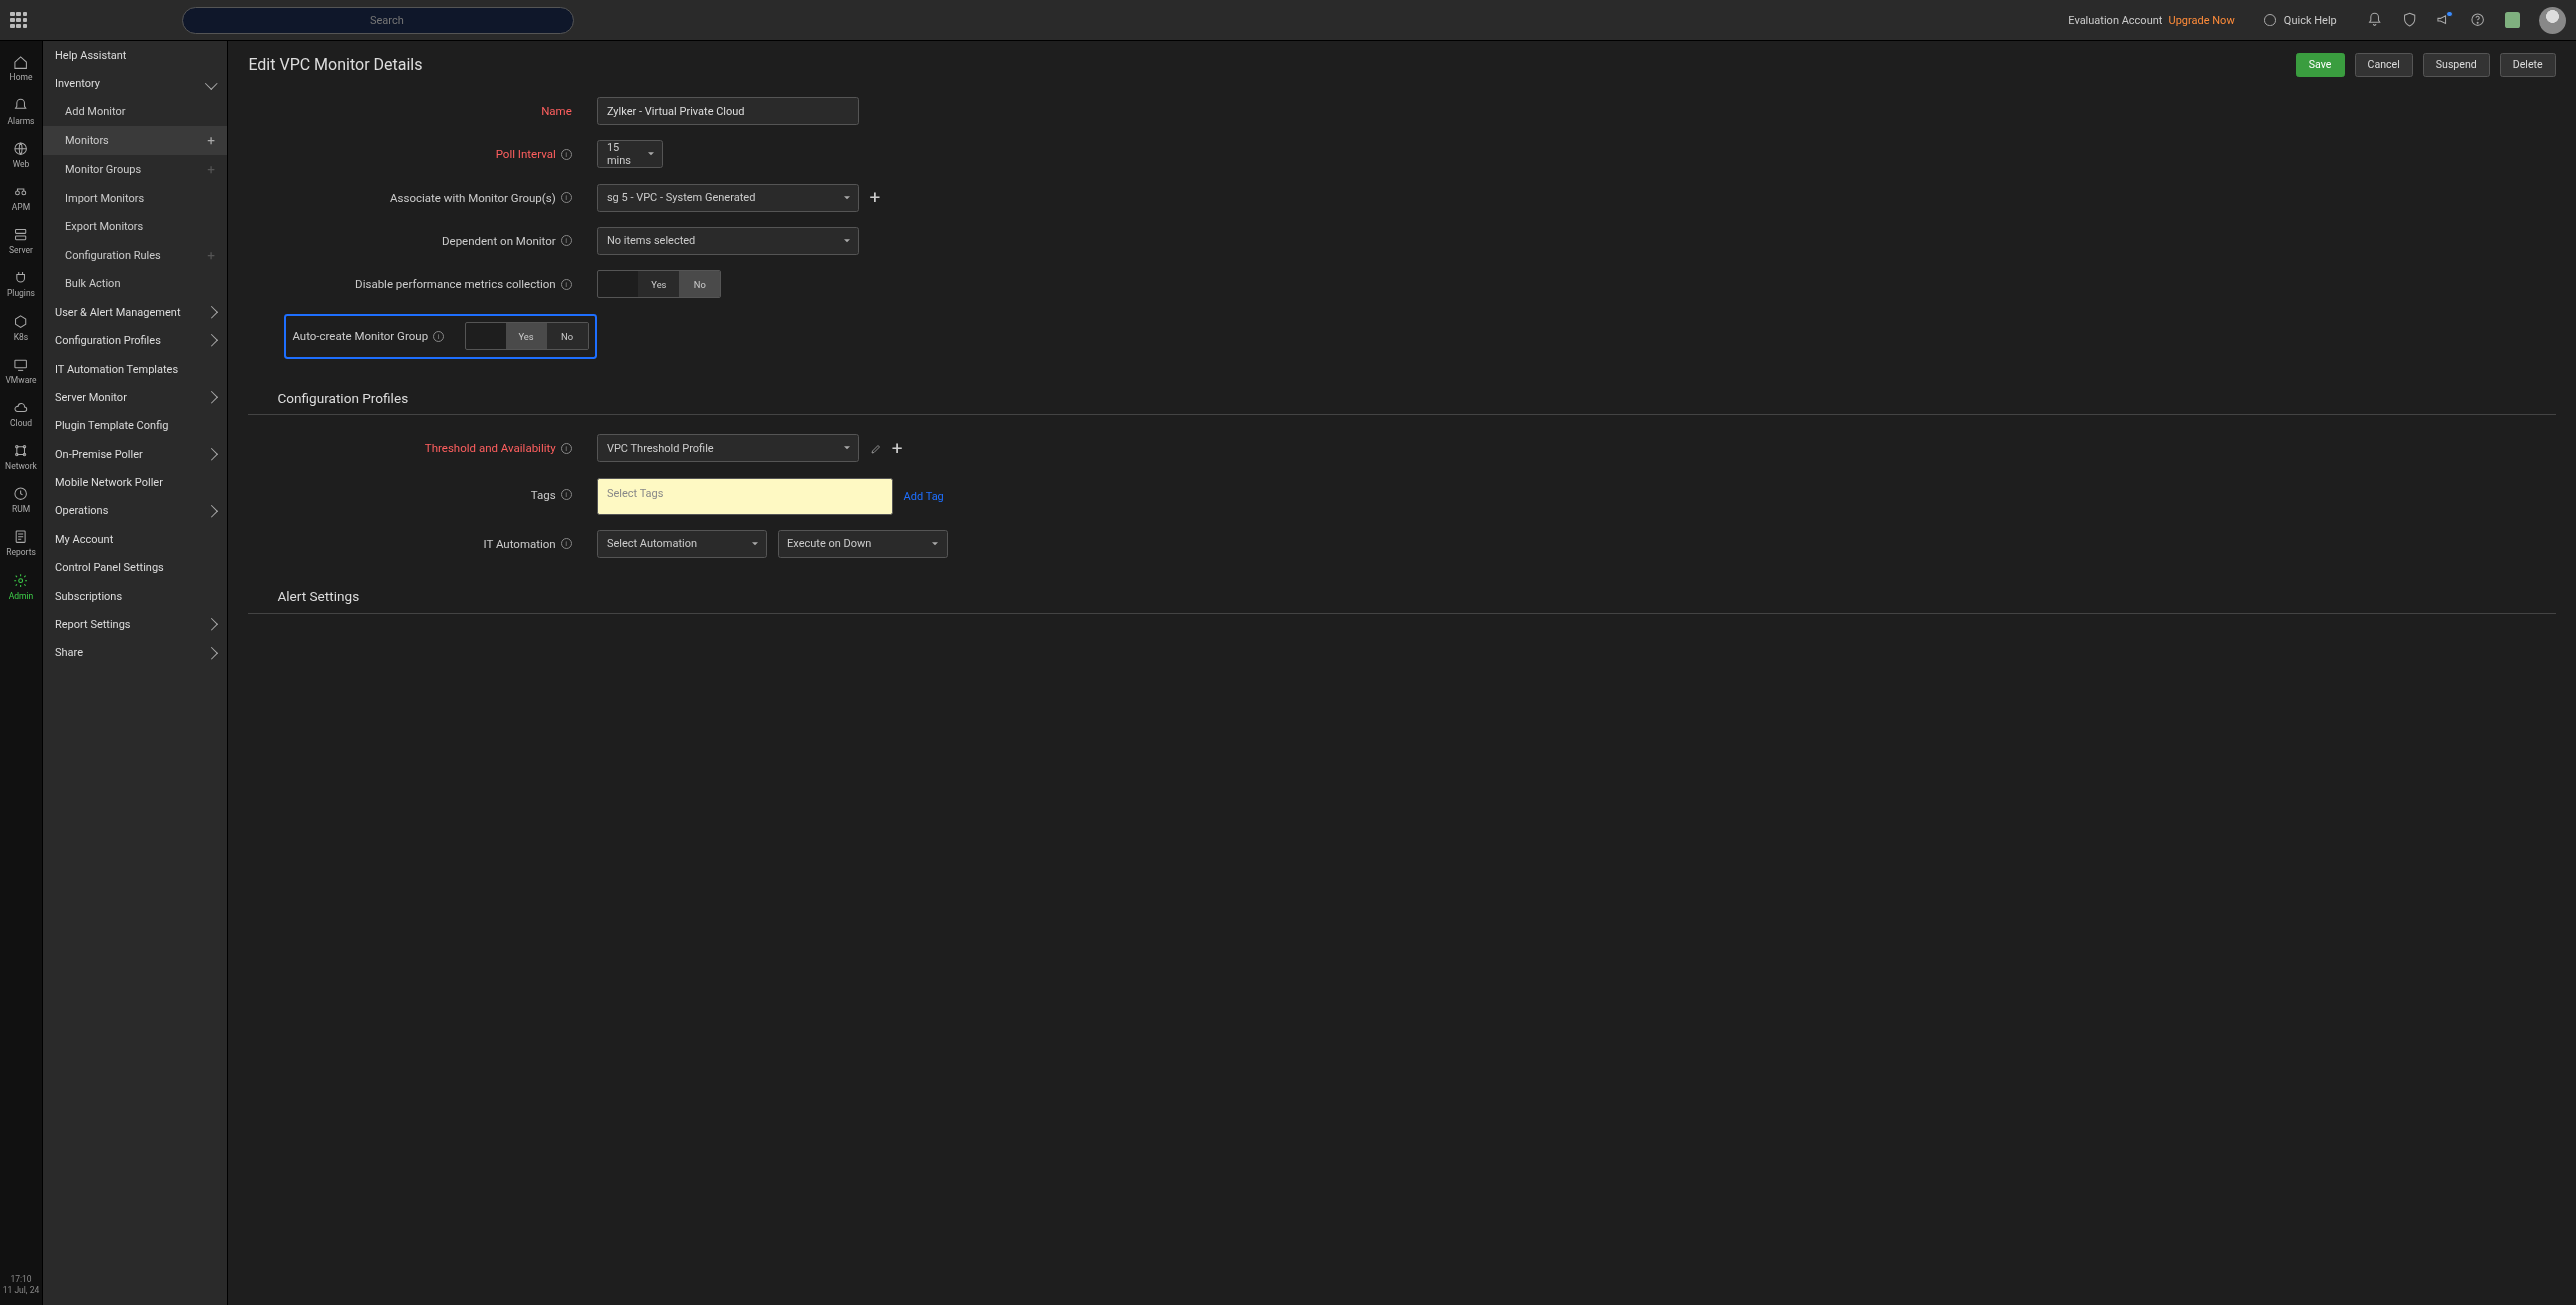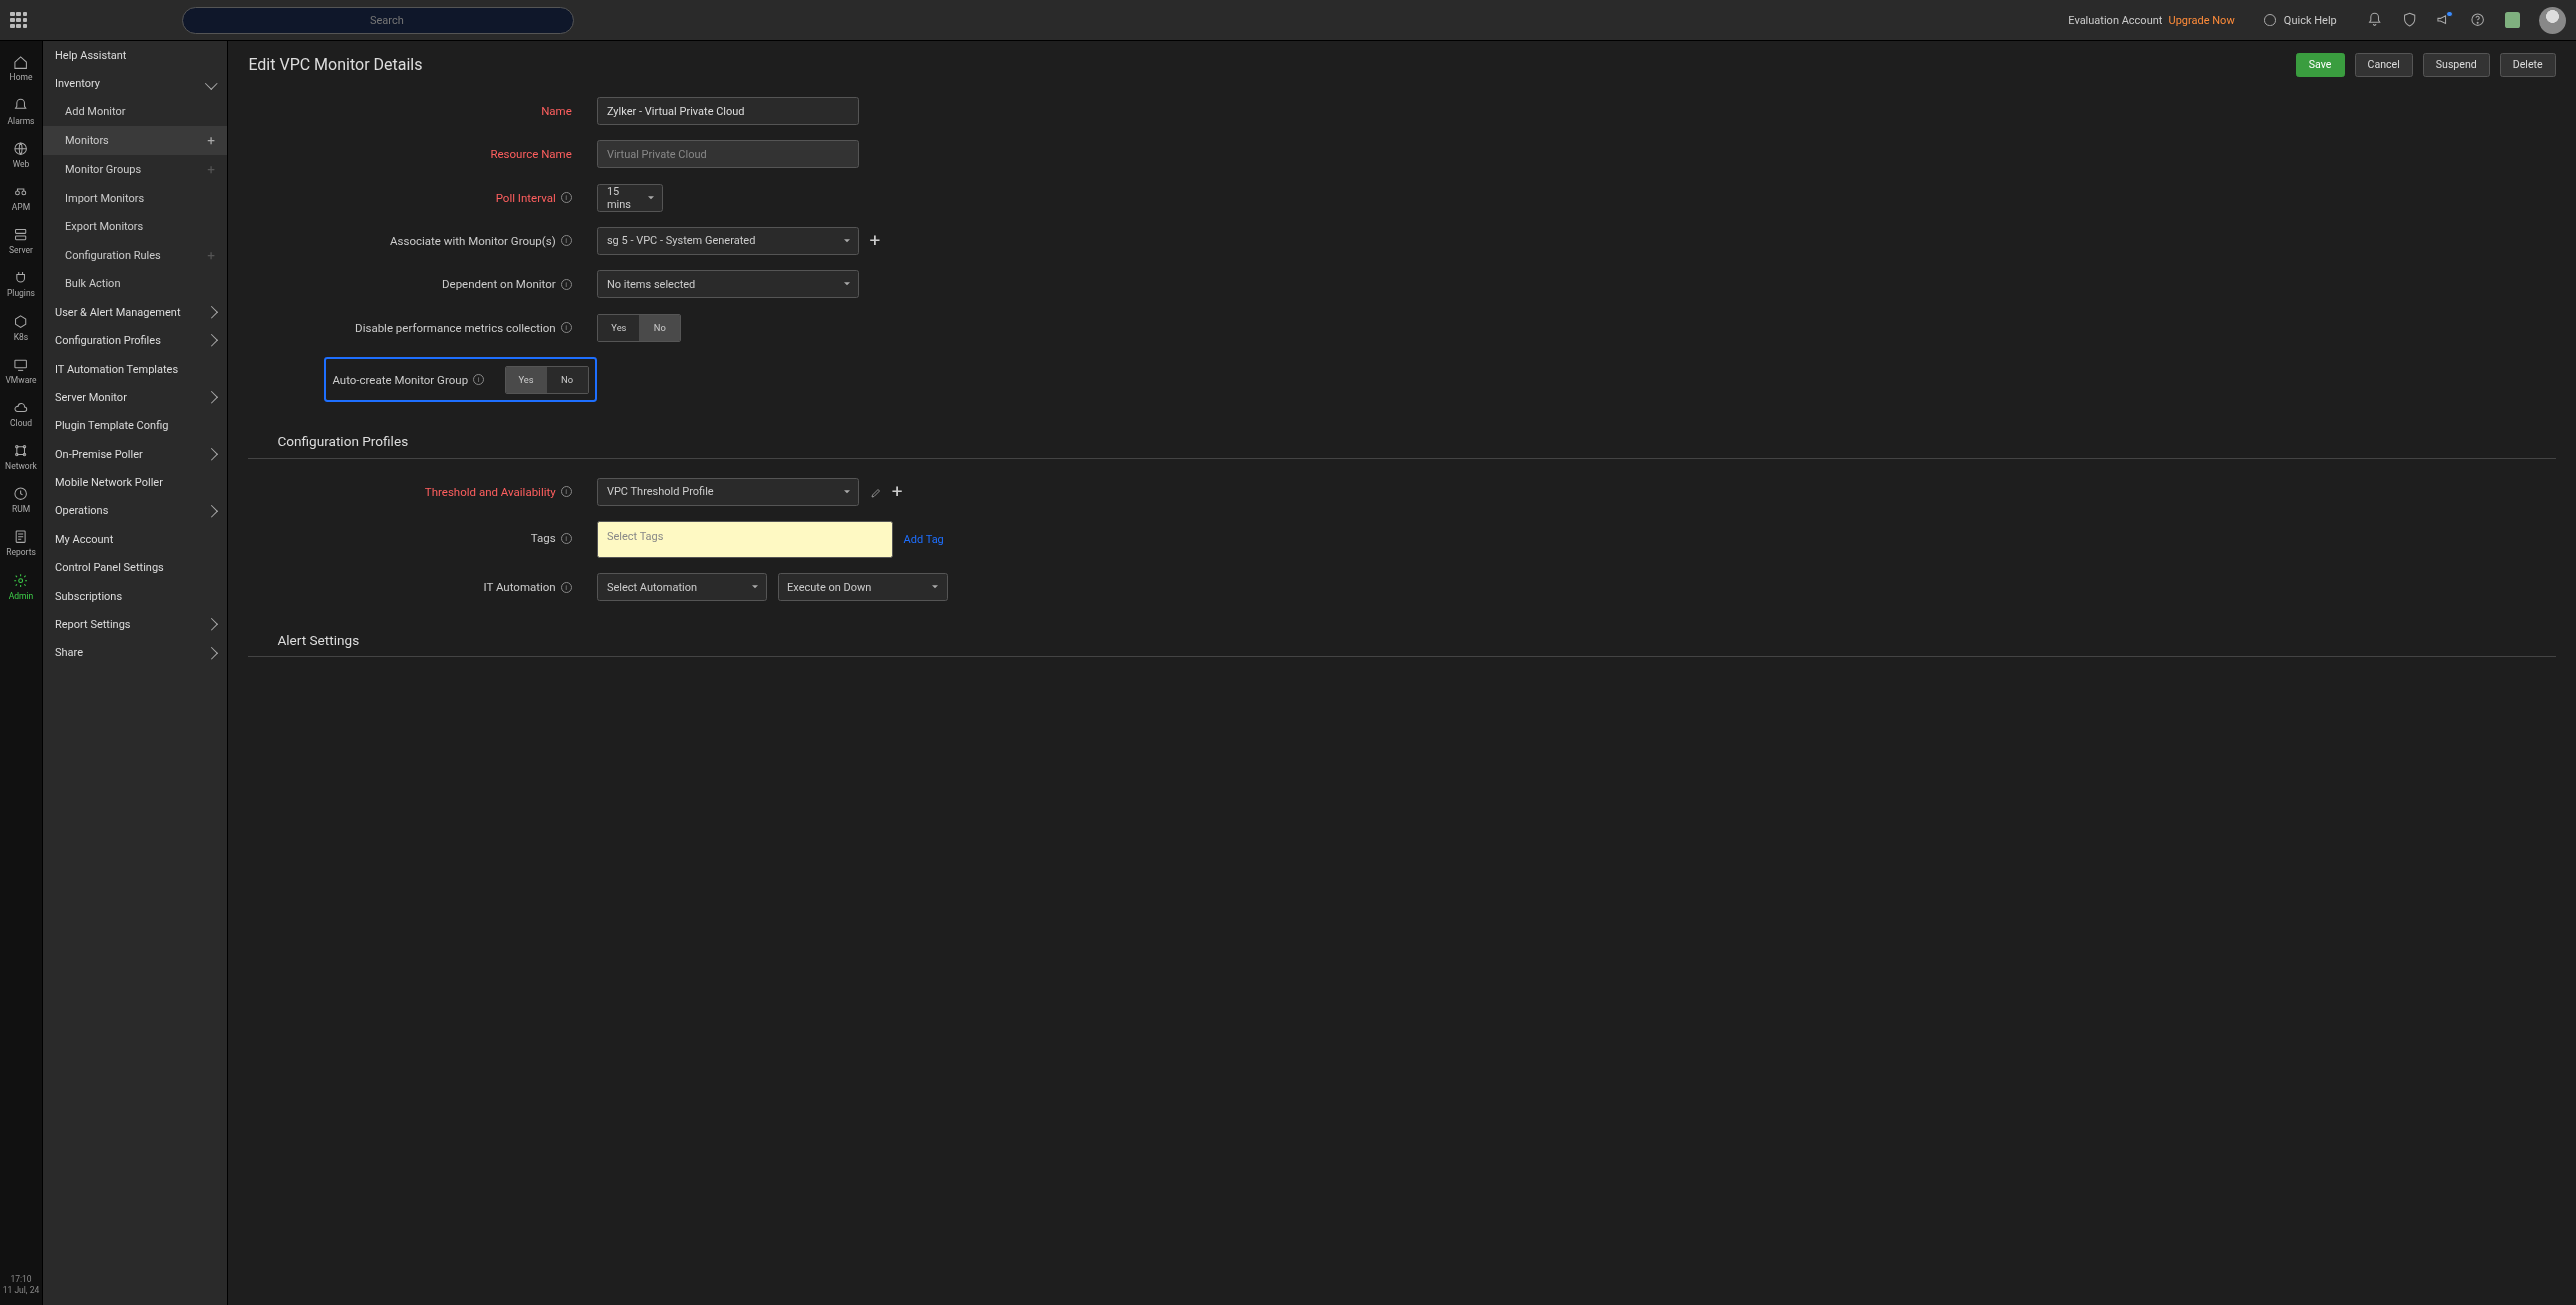--- a/index.html
+++ b/index.html
@@ -61,21 +61,21 @@
 .txt.ro { background: #333; color: #888; }
 .sel { position: relative; height: 28px; background: #2a2a2a; border: 0.9px solid #555; border-radius: 2.6px; display: flex; align-items: center; padding: 0 24px 0 8.5px; font-size: 11px; color: #ccc; cursor: pointer; }
 .sel::after { content: ""; position: absolute; right: 8.5px; top: 50%; width: 0; height: 0; border: 3.4px solid transparent; border-top-color: #aaa; transform: translateY(-1.7px); }
 .sel.w308 { width: 262px; }
 .sel.w200 { width: 170px; }
 .sel.w78 { width: 66px; }
 .plus-lg { font-size: 19px; color: #ccc; cursor: pointer; line-height: 1; }
 .edit-ico { width: 12px; height: 12px; cursor: pointer; color: #aaa; }
 .edit-ico svg { width: 100%; height: 100%; stroke: currentColor; fill: none; stroke-width: 1.6; }
 
-.toggle { display: flex; border: 0.9px solid #555; border-radius: 2px; overflow: hidden; height: 28px; }
+.toggle { display: flex; border: 0.9px solid #555; border-radius: 2px; overflow: hidden; height: 28px; padding-left: 40px; }
 .toggle span { width: 41px; display: flex; align-items: center; justify-content: center; font-size: 9.4px; color: #ccc; cursor: pointer; background: #2a2a2a; }
 .toggle span.on { background: #4a4a4a; }
 
 .hiwrap { display: inline-flex; padding: 6.8px 6.8px; border: 2.6px solid #1e6fff; border-radius: 3.4px; }
 
 .section-h { font-size: 13.6px; color: #ddd; padding: 15.3px 0 8.5px 29px; border-bottom: 0.9px solid #444; margin: 13.6px 0 19px 0; }
 
 .tagbox { width: 296px; min-height: 37px; background: #fef9c3; border: 0.9px solid #555; border-radius: 2.6px; padding: 8.5px; font-size: 11px; color: #888; cursor: text; }
 .addtag { color: #1e6fff; font-size: 11px; cursor: pointer; }
 
@@ -329,26 +329,20 @@
     </div>
 
     <div class="form">
       <div class="row">
         <div class="lbl">Name</div>
         <div class="ctrl">
             <input class="txt" value="Zylker - Virtual Private Cloud" style="">
           </div>
       </div>
       <div class="row">
-        <div class="lbl">Resource Name</div>
-        <div class="ctrl">
-            <input class="txt ro" readonly="" value="Virtual Private Cloud" style="">
-          </div>
-      </div>
-      <div class="row">
         <div class="lbl">
             <span>Poll Interval</span>
             <span class="info-i">i</span>
           </div>
         <div class="ctrl">
             <div class="sel w78">15 mins</div>
           </div>
       </div>
       <div class="row">
         <div class="lbl plain">

